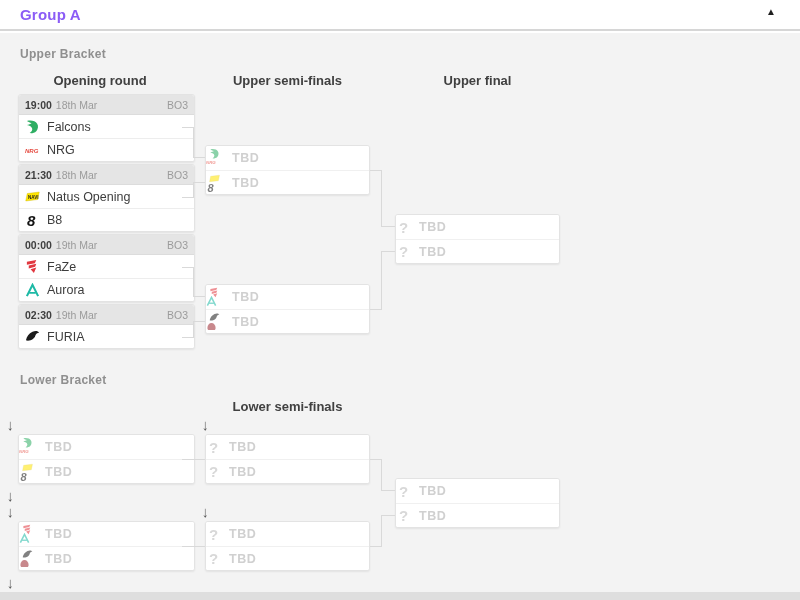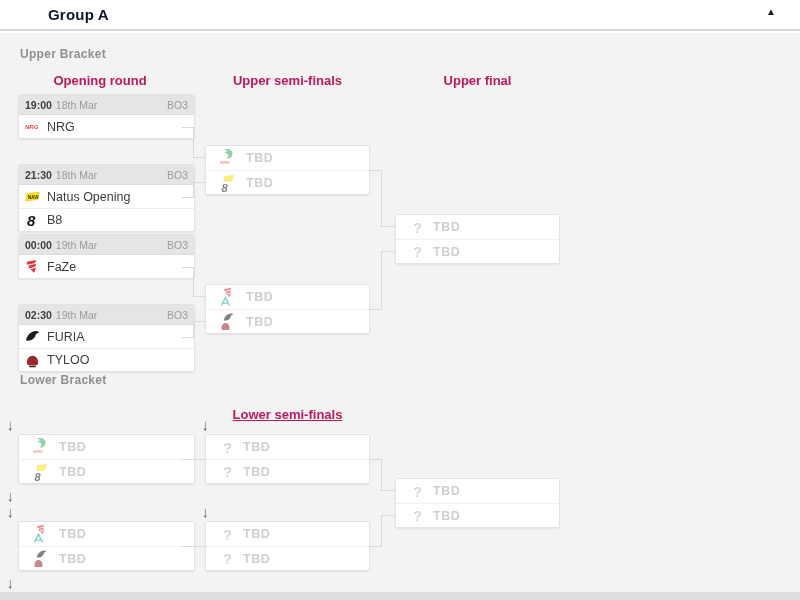--- a/index.html
+++ b/index.html
@@ -3,41 +3,41 @@
 <meta charset="utf-8">
 <style>
   * { margin:0; padding:0; box-sizing:border-box; }
   html,body { background:#fff; }
   body { font-family:"Liberation Sans", sans-serif; }
   .canvas { position:relative; width:800px; height:600px; overflow:hidden; background:#fff; }
 
   
   .group-header { position:absolute; left:0; top:0; width:800px; height:31px; background:#fff;
     border-bottom:2px solid #d6d6d6; display:flex; align-items:center; padding:0 20px; }
-  .group-title { font-size:15px; font-weight:bold; color:#0f172a; letter-spacing:.2px;margin-left:28px; }
+  .group-title { font-size:15px; font-weight:bold; color:#8b5cf6; letter-spacing:.2px; }
   .collapse-btn { position:absolute; right:24px; top:6px; font-size:10px; color:#1f1f1f; cursor:pointer; }
 
   
   .bracket-area { position:absolute; left:0; top:33px; width:800px; height:559px; background:#f3f3f3; }
   .section-label { position:absolute; font-size:12px; font-weight:bold; color:#8f8f8f; letter-spacing:.3px; }
-  .col-header { position:absolute; font-size:13px; font-weight:bold; color:#be185d; text-align:center; }
+  .col-header { position:absolute; font-size:13px; font-weight:bold; color:#404040; text-align:center; }
 
   
   .match { position:absolute; background:#fff; border:1px solid #e3e3e3; border-radius:3px;
     box-shadow:0 1px 2px rgba(0,0,0,.07); overflow:hidden; }
   .omatch { width:177px; }
   .tmatch { width:165px; }
   .mhead { height:20px; background:#e5e5e5; display:flex; align-items:center; padding:0 6px; gap:4px;
     font-size:10.5px; border-bottom:1px solid #dcdcdc; }
   .mtime { font-weight:bold; color:#3e3e3e; }
   .mdate { color:#9b9b9b; }
   .mbo { margin-left:auto; color:#9b9b9b; }
   .trow { height:23px; display:flex; align-items:center; gap:7px; padding:0 6px; background:#fff; font-size:12.5px; color:#3d3d3d; }
   .trow + .trow { border-top:1px solid #ededed; }
-  .trow-tbd { height:24px; display:flex; align-items:center; gap:8px; padding:0 14px; background:#fff; }
+  .trow-tbd { height:24px; display:flex; align-items:center; gap:8px; padding:0 0; background:#fff; }
   .trow-tbd + .trow-tbd { border-top:1px solid #f0f0f0; }
   .tbd-label { font-size:12.5px; font-weight:bold; color:#d0d0d0; letter-spacing:.5px; }
   .tname { white-space:nowrap; }
 
   
   .ticon { width:15px; height:15px; display:inline-flex; align-items:center; justify-content:center; flex:0 0 auto; }
   .ticon svg { width:100%; height:100%; display:block; }
   .stack { position:relative; width:18px; height:20px; flex:0 0 auto; }
   .stack .ticon { position:absolute; width:11px; height:11px; opacity:.55; }
   .stack .ticon:nth-child(1) { left:3px; top:0; }
@@ -74,20 +74,28 @@
     <div class="col-header" style="left:395px; top:40px; width:165px;">Upper final</div>
 
     <div class="match omatch" style="left:18px; top:61px;">
       <div class="mhead">
         <span class="mtime">19:00</span>
         <span class="mdate">18th Mar</span>
         <span class="mbo">BO3</span>
       </div>
       <div class="trow">
         <span class="ticon">
+            <svg viewBox="0 0 16 16">
+              <path fill="#2eae63" d="M2 2c5-1 9 0 11 3 1.5 2.3 1 6-1 8-1.8 1.8-5 2.5-7 2 2-1.5 3-3 2.7-4.6C7.4 8.6 5 7 2 6.5 4 6 6 5.5 7 4.5 5.5 3.8 3.5 3 2 2z"></path>
+            </svg>
+          </span>
+        <span class="tname">Falcons</span>
+      </div>
+      <div class="trow">
+        <span class="ticon">
             <svg viewBox="0 0 20 12">
               <text x="0" y="9" font-size="8" font-weight="bold" font-style="italic" fill="#e5483e">NRG</text>
             </svg>
           </span>
         <span class="tname">NRG</span>
       </div>
     </div>
 
     <div class="match omatch" style="left:18px; top:131px;">
       <div class="mhead">
@@ -121,44 +129,44 @@
         <span class="mbo">BO3</span>
       </div>
       <div class="trow">
         <span class="ticon">
             <svg viewBox="0 0 16 16">
               <path fill="#e1373f" d="M2 3l10-2-1.5 3.5L2 6zM4 7l8-2-1.2 3.2L4 10zM6 11l6-2-2.5 6z"></path>
             </svg>
           </span>
         <span class="tname">FaZe</span>
       </div>
+      <div class="trow">
+        <span class="ticon">
+            <svg viewBox="0 0 16 16">
+              <path fill="none" stroke="#1db9a5" stroke-width="2.2" d="M2 14L8 2l6 12"></path>
+              <path stroke="#1db9a5" stroke-width="2" d="M4.5 10.5h7"></path>
+            </svg>
+          </span>
+        <span class="tname">Aurora</span>
+      </div>
     </div>
 
     <div class="match omatch" style="left:18px; top:271px;text-align:right;">
       <div class="mhead">
         <span class="mtime">02:30</span>
         <span class="mdate">19th Mar</span>
         <span class="mbo">BO3</span>
       </div>
       <div class="trow">
         <span class="ticon">
             <svg viewBox="0 0 16 16">
               <path fill="#1c1c1c" d="M1 12c1-4 3-7 7-9 3-1.5 6-1 7 1-2 0-3.2 1-3.7 2.5C10.5 9.5 8.5 11.2 6 12c-2 .7-4 .7-5 0z"></path>
             </svg>
           </span>
         <span class="tname">FURIA</span>
-      </div>
-      <div class="trow">
-        <span class="ticon">
-            <svg viewBox="0 0 16 16">
-              <path fill="#9c2730" d="M2 10c0-4 2.7-7 6-7s6 3 6 7c0 1.8-1 3-2 3H4c-1 0-2-1.2-2-3z"></path>
-              <path fill="#4a1216" d="M4 13.5h8l-1 1.8H5z"></path>
-            </svg>
-          </span>
-        <span class="tname">TYLOO</span>
       </div>
     </div>
 
     <div class="match tmatch" style="left:205px; top:112px;">
       <div class="trow-tbd">
         <span class="stack">
           <span class="ticon">
               <svg viewBox="0 0 16 16">
                 <path fill="#2eae63" d="M2 2c5-1 9 0 11 3 1.5 2.3 1 6-1 8-1.8 1.8-5 2.5-7 2 2-1.5 3-3 2.7-4.6C7.4 8.6 5 7 2 6.5 4 6 6 5.5 7 4.5 5.5 3.8 3.5 3 2 2z"></path>
               </svg>
@@ -246,21 +254,21 @@
     <div class="cline v" style="left:193px; top:288px; height:17px;"></div>
     <div class="cline h" style="left:193px; top:288px; width:12px;"></div>
     <div class="cline h" style="left:370px; top:137px; width:11px;"></div>
     <div class="cline v" style="left:381px; top:137px; height:57px;"></div>
     <div class="cline h" style="left:381px; top:193px; width:14px;"></div>
     <div class="cline h" style="left:370px; top:276px; width:11px;"></div>
     <div class="cline v" style="left:381px; top:218px; height:59px;"></div>
     <div class="cline h" style="left:381px; top:218px; width:14px;"></div>
 
     <div class="section-label" style="left:20px; top:340px;">Lower Bracket</div>
-    <div class="col-header" style="left:205px; top:374px; width:165px;text-decoration:underline;">Lower semi-finals</div>
+    <div class="col-header" style="left:205px; top:366px; width:165px;">Lower semi-finals</div>
 
     <span class="drop" style="left:7px;  top:385px;">↓</span>
     <span class="drop" style="left:7px;  top:456px;">↓</span>
     <span class="drop" style="left:7px;  top:472px;">↓</span>
     <span class="drop" style="left:7px;  top:543px;">↓</span>
     <span class="drop" style="left:202px; top:385px;">↓</span>
     <span class="drop" style="left:202px; top:472px;">↓</span>
 
     <div class="match omatch" style="left:18px; top:401px;">
       <div class="trow-tbd">

